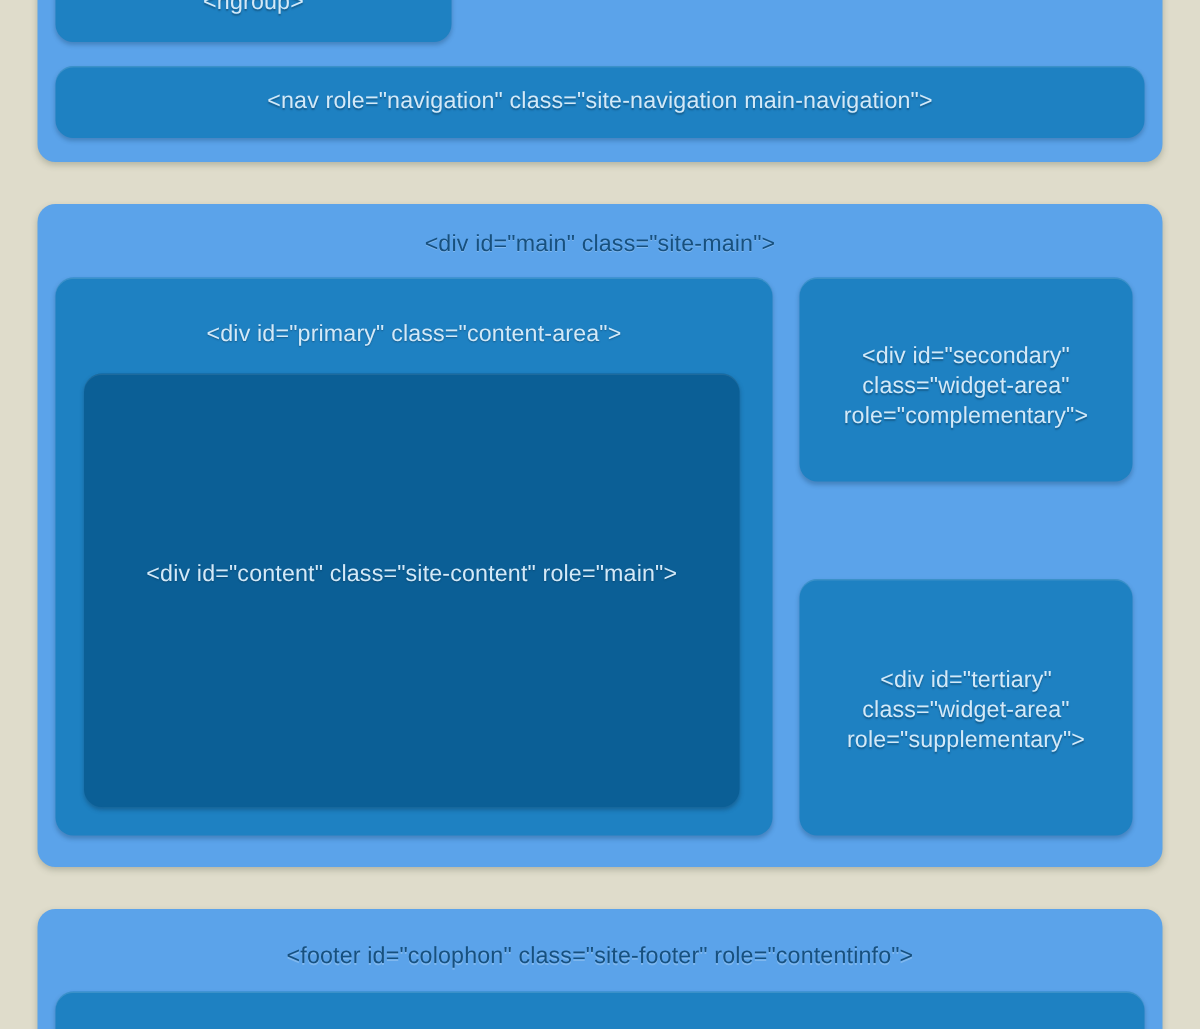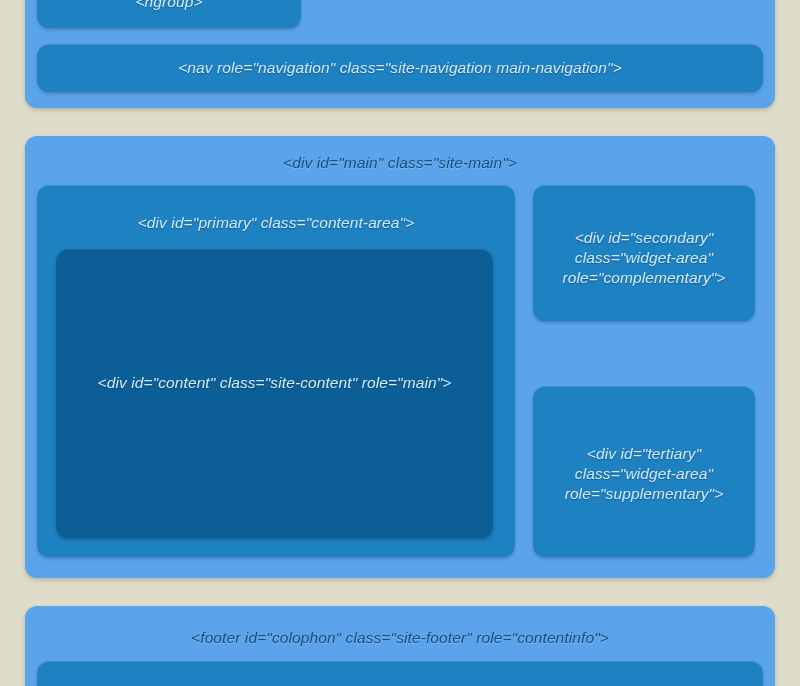--- a/index.html
+++ b/index.html
@@ -15,21 +15,20 @@
     overflow: hidden;
     position: relative;
   }
 
   .stage {
     position: absolute;
     left: 0;
     top: 0;
     width: 800px;
     height: 686px;
-    font-style: italic;
   }
 
   
   .box {
     position: absolute;
     box-sizing: border-box;
     border-radius: 12px;
     text-align: center;
   }
 

